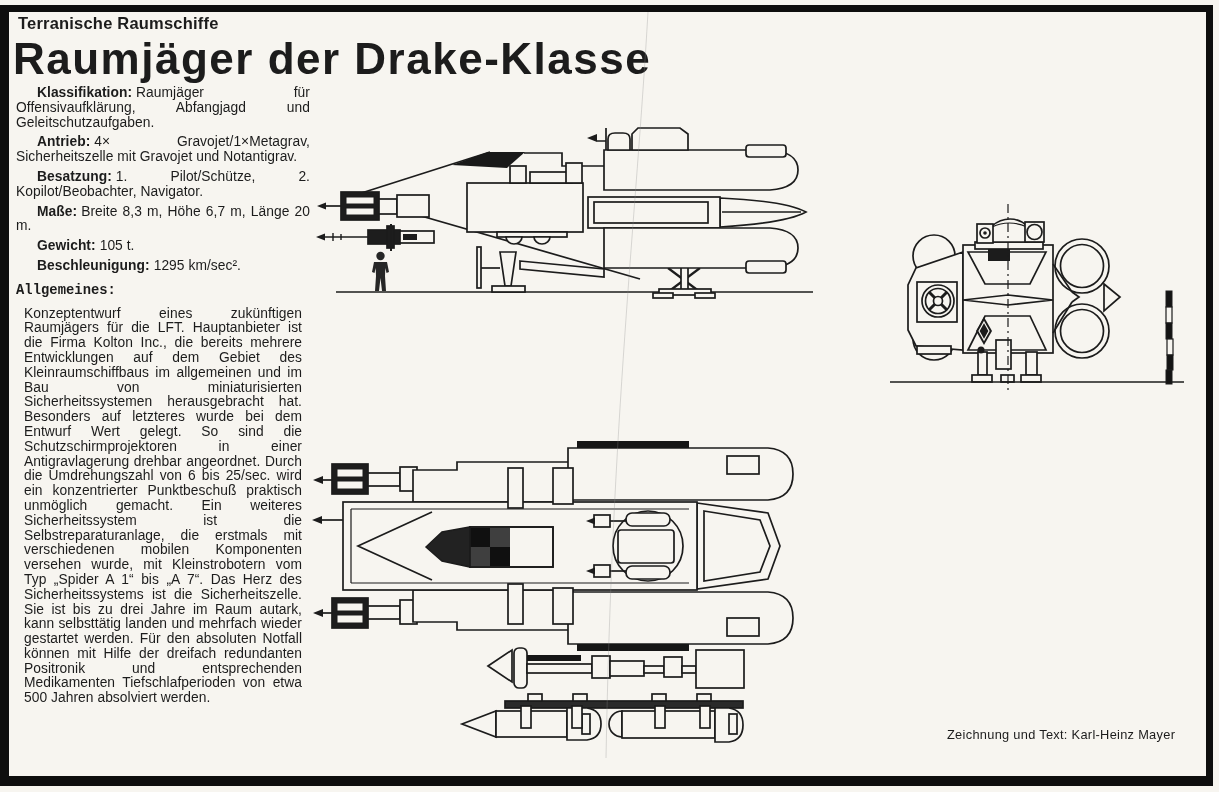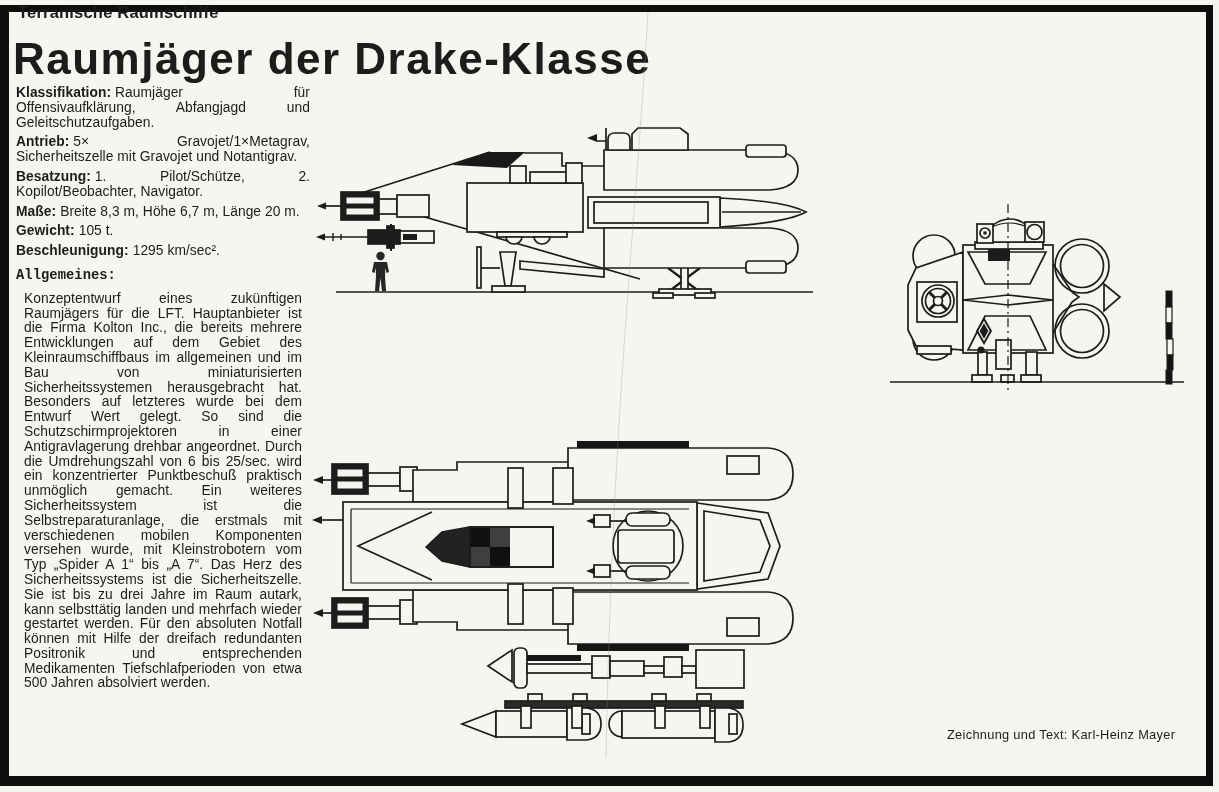--- a/index.html
+++ b/index.html
@@ -7,52 +7,52 @@
     width:1219px;height:792px;position:relative;overflow:hidden;
     background:#f7f5f0;color:#1c1c1c;
     font-family:"Liberation Sans",sans-serif;
   }
   .frame{
     position:absolute;left:0;top:5px;width:1213px;height:781px;
     box-sizing:border-box;
     border:7px solid #0e0e0e;border-left-width:9px;border-bottom-width:10px;
   }
   .series{
-    position:absolute;left:18px;top:3px;
+    position:absolute;left:18px;top:14px;
     font-size:16.5px;font-weight:bold;letter-spacing:.2px;
   }
   .title{
     position:absolute;left:13px;top:34px;
     font-size:44px;font-weight:bold;letter-spacing:1.5px;white-space:nowrap;
   }
   .col{
     position:absolute;left:16px;top:86px;width:294px;
     font-size:13.8px;line-height:14.8px;text-align:justify;
     letter-spacing:.05px;
   }
   .spec{margin:0 0 5px;}
-  .spec b{margin-right:4px;}
+  .spec b{margin-right:4px;margin-left:21px;}
   .gen-head{margin:10px 0 6px;font-weight:bold;font-family:Liberation Mono, monospace;}
   .gen-body{margin:8px;}
   .credit{
     position:absolute;left:947px;top:727px;font-size:12.8px;letter-spacing:.3px;text-align:right;
   }
   svg.draw{position:absolute;left:0;top:0;}
 </style>
 </head>
 <body>
 
 <div class="frame"></div>
 
 <div class="series">Terranische Raumschiffe</div>
 <div class="title">Raumjäger der Drake-Klasse</div>
 
 <div class="col">
   <p class="spec"><b>Klassifikation:</b><span>Raumjäger für Offensivaufklärung, Abfangjagd und Geleitschutzaufgaben.</span></p>
-  <p class="spec"><b>Antrieb:</b><span>5× Gravojet/1×Metagrav, Sicherheitszelle mit Gravojet und Notantigrav.</span></p>
+  <p class="spec"><b>Antrieb:</b><span>4× Gravojet/1×Metagrav, Sicherheitszelle mit Gravojet und Notantigrav.</span></p>
   <p class="spec"><b>Besatzung:</b><span>1. Pilot/Schütze, 2. Kopilot/Beobachter, Navigator.</span></p>
   <p class="spec"><b>Maße:</b><span>Breite 8,3 m, Höhe 6,7 m, Länge 20 m.</span></p>
   <p class="spec"><b>Gewicht:</b><span>105 t.</span></p>
   <p class="spec"><b>Beschleunigung:</b><span>1295 km/sec².</span></p>
   <p class="gen-head">Allgemeines:</p>
   <p class="gen-body">Konzeptentwurf eines zukünftigen Raumjägers für die LFT. Hauptanbieter ist die Firma Kolton Inc., die bereits mehrere Entwicklungen auf dem Gebiet des Kleinraumschiffbaus im allgemeinen und im Bau von miniaturisierten Sicherheitssystemen herausgebracht hat. Besonders auf letzteres wurde bei dem Entwurf Wert gelegt. So sind die Schutzschirmprojektoren in einer Antigravlagerung drehbar angeordnet. Durch die Umdrehungszahl von 6 bis 25/sec. wird ein konzentrierter Punktbeschuß praktisch unmöglich gemacht. Ein weiteres Sicherheitssystem ist die Selbstreparaturanlage, die erstmals mit verschiedenen mobilen Komponenten versehen wurde, mit Kleinstrobotern vom Typ „Spider A 1“ bis „A 7“. Das Herz des Sicherheitssystems ist die Sicherheitszelle. Sie ist bis zu drei Jahre im Raum autark, kann selbsttätig landen und mehrfach wieder gestartet werden. Für den absoluten Notfall können mit Hilfe der dreifach redundanten Positronik und entsprechenden Medikamenten Tiefschlafperioden von etwa 500 Jahren absolviert werden.</p>
 </div>
 
 <div class="credit">Zeichnung und Text: Karl-Heinz Mayer</div>
 

